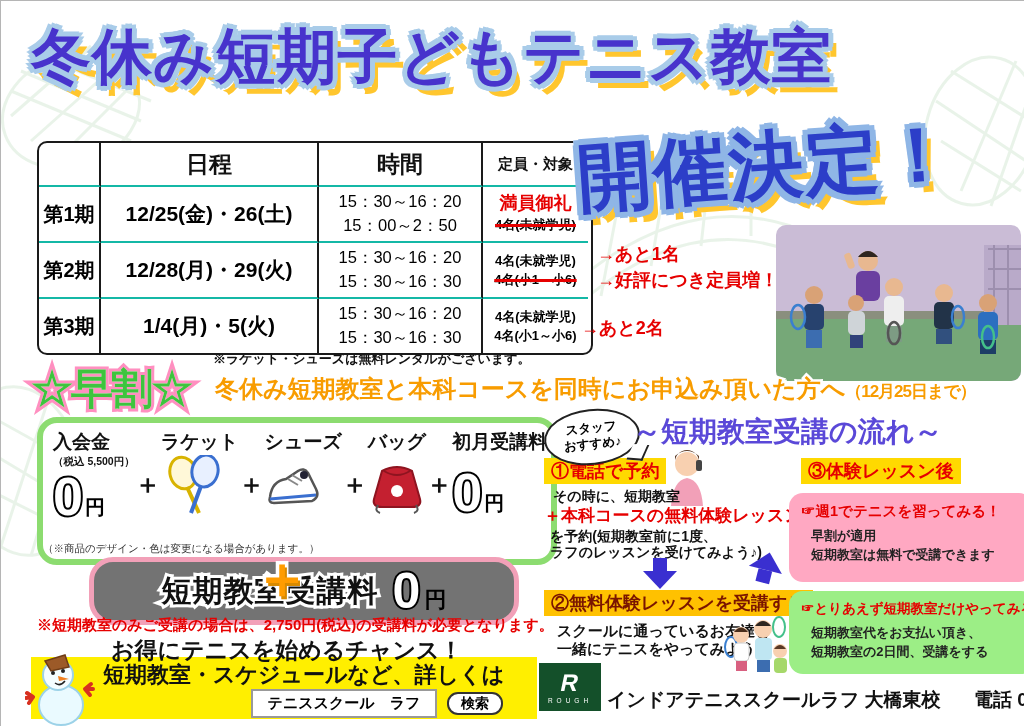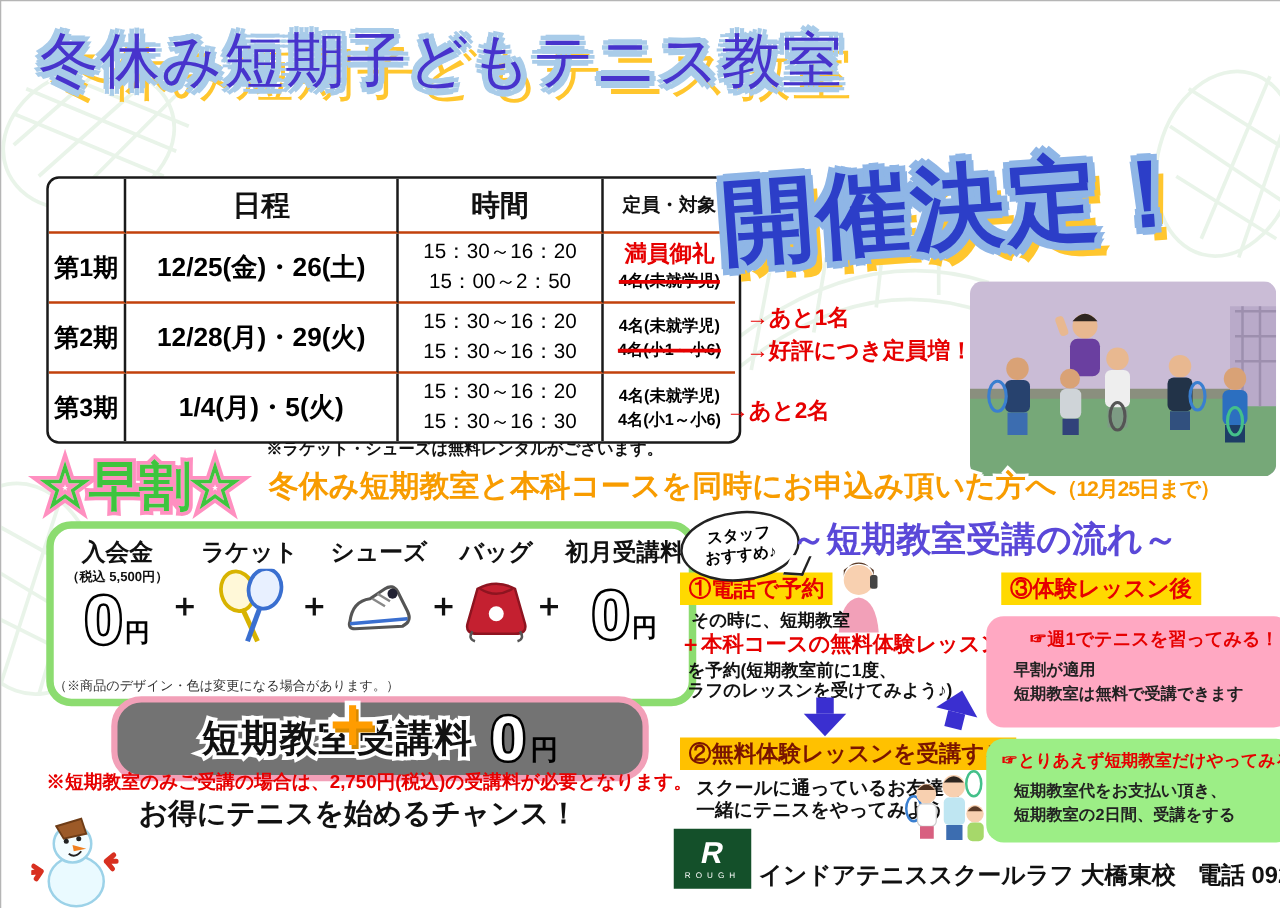--- a/index.html
+++ b/index.html
@@ -10,21 +10,21 @@
     border:1px solid #b5b5b5;border-bottom:3px solid #555;
   }
   .abs{position:absolute;}
   .nowrap{white-space:nowrap;}
 
   
   .doodle{position:absolute;opacity:.45;pointer-events:none;}
 
   
   .main-title{
-    left:30px;top:16px;font-size:48px;font-weight:normal;letter-spacing:1px;
+    left:30px;top:16px;font-size:60px;font-weight:bold;letter-spacing:1px;
     color:#4733cc;-webkit-text-stroke:9px #ffffff;paint-order:stroke fill;
     text-shadow:
       -4px -4px 0 #a9cce9,4px -4px 0 #a9cce9,-4px 4px 0 #a9cce9,4px 4px 0 #a9cce9,
       0 -5px 0 #a9cce9,0 5px 0 #a9cce9,-5px 0 0 #a9cce9,5px 0 0 #a9cce9,
       8px 10px 0 #ffc62e;
     white-space:nowrap;z-index:3;
   }
   .kaisai{
     left:576px;top:116px;font-size:74px;font-weight:bold;letter-spacing:2px;
     color:#2c3ec8;-webkit-text-stroke:10px #ffffff;paint-order:stroke fill;
@@ -32,21 +32,21 @@
     text-shadow:
       -5px -5px 0 #8fb6e6,5px -5px 0 #8fb6e6,-5px 5px 0 #8fb6e6,5px 5px 0 #8fb6e6,
       0 -6px 0 #8fb6e6,0 6px 0 #8fb6e6,-6px 0 0 #8fb6e6,6px 0 0 #8fb6e6,
       9px 11px 0 #ffc62e;
     white-space:nowrap;z-index:5;
   }
 
   
   .sch{left:36px;top:140px;width:552px;border:2.5px solid #1a1a1a;border-radius:10px;
        overflow:hidden;display:grid;grid-template-columns:62px 218px 164px 105px;background:#fff;z-index:4;}
-  .sch .c{border-right:2px solid #1a1a1a;border-bottom:2px solid #c2410c;
+  .sch .c{border-right:2px solid #1a1a1a;border-bottom:2px solid #14b8a6;
           display:flex;flex-direction:column;align-items:center;justify-content:center;text-align:center;}
   .sch .c:nth-child(4n){border-right:none;}
   .sch .c.last{border-bottom:none;}
   .sch .hd{height:42px;font-size:23px;font-weight:bold;color:#111;}
   .sch .row{height:54px;}
   .period{font-size:20px;font-weight:bold;}
   .date{font-size:21px;font-weight:bold;letter-spacing:0px;}
   .time{font-size:16.5px;font-weight:normal;line-height:1.45;}
   .cap{font-size:13px;font-weight:bold;line-height:1.5;}
   .full-badge{color:#e60000;font-size:18px;font-weight:bold;line-height:1.2;}
@@ -68,21 +68,21 @@
   .hw-msg{
     left:214px;top:372px;font-size:24px;font-weight:bold;color:#f89c00;
     -webkit-text-stroke:5px #ffffff;paint-order:stroke fill;white-space:nowrap;z-index:6;
   }
   .hw-deadline{font-size:17px;letter-spacing:-1px;}
 
   
   .offer-box{left:36px;top:416px;width:508px;height:136px;border:6px solid #8cdc70;border-radius:20px;
              background:#fff;z-index:4;}
   .offer-cols{display:flex;align-items:flex-start;justify-content:space-between;padding:6px 10px 0 10px;}
-  .ocol{display:flex;flex-direction:column;align-items:center;}
+  .ocol{display:flex;flex-direction:column;}
   .olabel{font-size:19px;font-weight:bold;color:#111;white-space:nowrap;}
   .osub{font-size:10.5px;font-weight:bold;color:#111;white-space:nowrap;}
   .zero-wrap{display:flex;align-items:flex-end;line-height:1;}
   .zero{font-size:54px;font-weight:bold;color:#fff;-webkit-text-stroke:4px #000;paint-order:stroke fill;}
   .yen{font-size:20px;font-weight:bold;color:#000;margin:0 0 6px 2px;}
   .oplus{font-size:26px;font-weight:bold;color:#111;margin-top:38px;}
   .offer-note{position:absolute;left:0;right:0;bottom:3px;text-align:left;font-size:10.5px;font-weight:normal;color:#333;}
 
   
   .big-plus{left:252px;top:538px;font-size:58px;font-weight:bold;color:#ff9c00;
@@ -125,21 +125,21 @@
   .flow-text{font-size:14px;font-weight:bold;color:#111;white-space:nowrap;z-index:5;line-height:1.3;}
   .flow-red{left:543px;top:503px;font-size:17px;font-weight:bold;color:#e60000;white-space:nowrap;z-index:5;}
   .arrow{z-index:5;}
   .arrow .stem{width:14px;height:13px;background:#3a2fd0;margin:0 auto;}
   .arrow .head{width:0;height:0;border-left:17px solid transparent;border-right:17px solid transparent;
                border-top:18px solid #3a2fd0;}
   .arrow.up .head{border-top:none;border-bottom:18px solid #3a2fd0;}
   .option{border-radius:14px;padding:9px 10px 8px 12px;z-index:5;}
   .opt-pink{left:788px;top:492px;width:222px;height:72px;background:#ffa8c2;}
   .opt-green{left:788px;top:590px;width:224px;height:66px;background:#9cee86;}
-  .opt-title{font-size:14.5px;font-weight:bold;color:#e60000;white-space:nowrap;margin-bottom:6px;text-align:right;}
+  .opt-title{font-size:14.5px;font-weight:bold;color:#e60000;white-space:nowrap;margin-bottom:6px;}
   .opt-line{font-size:13px;font-weight:bold;color:#222;white-space:nowrap;line-height:1.45;margin-left:10px;}
 
   
   .snowman{left:24px;top:648px;width:70px;height:76px;z-index:6;}
 </style>
 </head>
 <body>
 
 <div class="page">
 
@@ -312,20 +312,27 @@
 
   <div class="abs big-plus">＋</div>
   <div class="abs fee-box">
     <span class="fee-label">短期教室受講料</span>
     <span class="fee-zero">0</span>
     <span class="fee-yen">円</span>
   </div>
   <div class="abs warning">※短期教室のみご受講の場合は、2,750円(税込)の受講料が必要となります。</div>
   <div class="abs chance">お得にテニスを始めるチャンス！</div>
 
+  <div class="abs banner">
+    <div class="banner-line">短期教室・スケジュールなど、詳しくは</div>
+    <div class="search-row">
+      <input class="search-box" readonly="" value="テニススクール　ラフ" style="">
+      <button class="search-btn">検索</button>
+    </div>
+  </div>
 
   <div class="abs snowman">
     <svg width="70" height="78">
       <ellipse cx="36" cy="56" rx="22" ry="20" fill="#eafaff" stroke="#9cd2e8" stroke-width="2"></ellipse>
       <circle cx="33" cy="26" r="15" fill="#f4fdff" stroke="#9cd2e8" stroke-width="2"></circle>
       <path d="M20 12 L40 6 L44 18 L26 22 Z" fill="#9c5a28" stroke="#6e3c16" stroke-width="1.5"></path>
       <circle cx="28" cy="24" r="2" fill="#222"></circle>
         <circle cx="38" cy="22" r="2" fill="#222"></circle>
       <path d="M33 27 L44 30 L34 32 Z" fill="#f08020"></path>
       <path d="M30 34 q5 4 10 -2" stroke="#222" stroke-width="1.5" fill="none"></path>
@@ -333,21 +340,21 @@
       <path d="M60 40 l6 -5 m-6 5 l8 0 m-8 0 l5 6" stroke="#d83020" stroke-width="4" stroke-linecap="round"></path>
     </svg>
   </div>
 
   <div class="abs rough-logo">
     <span class="rough-r">R</span>
     <span class="rough-word">ROUGH</span>
   </div>
   <div class="abs company nowrap">
     <span>インドアテニススクールラフ 大橋東校</span>
-    <span style="margin-left:12px;">電話</span>
+    <span style="margin-left:28px;">電話</span>
     <span>092-589-6111</span>
   </div>
 
   <div class="abs staff-bubble">
     <span>スタッフ</span>
     <span>おすすめ♪</span>
   </div>
   <div class="abs flow-title">～短期教室受講の流れ～</div>
 
   <div class="abs step-label lbl-yellow" style="left:543px;top:457px;">①電話で予約</div>

